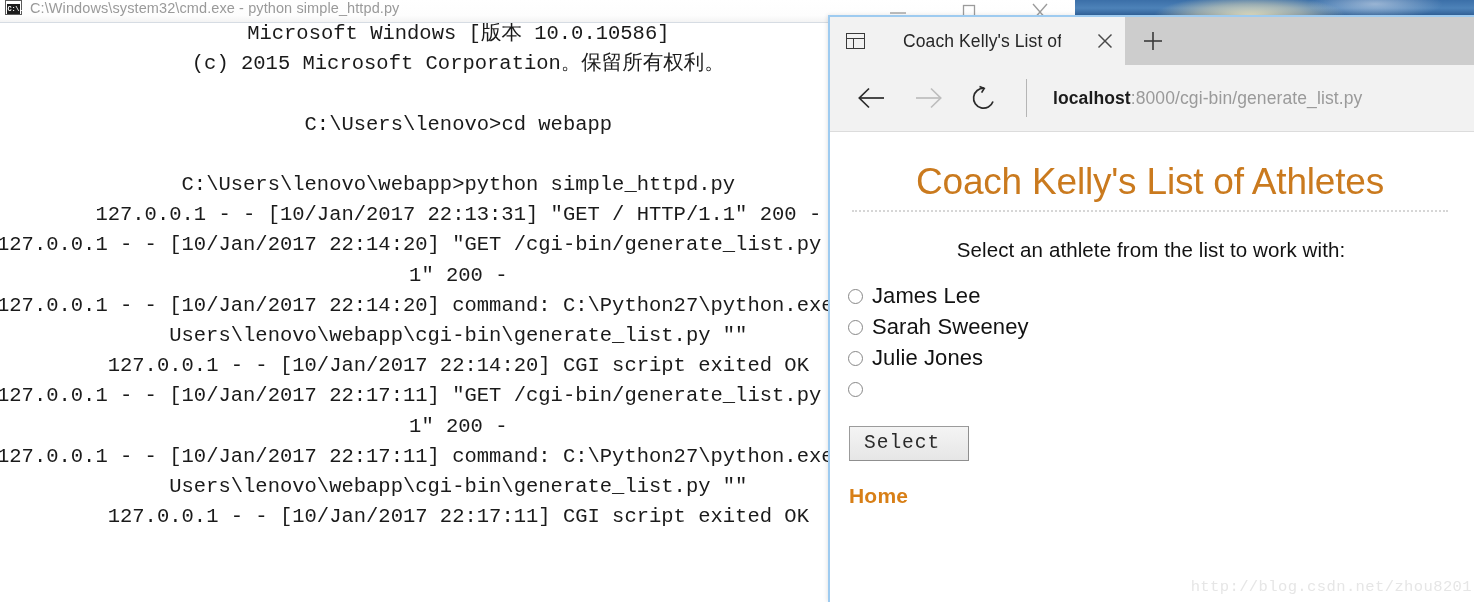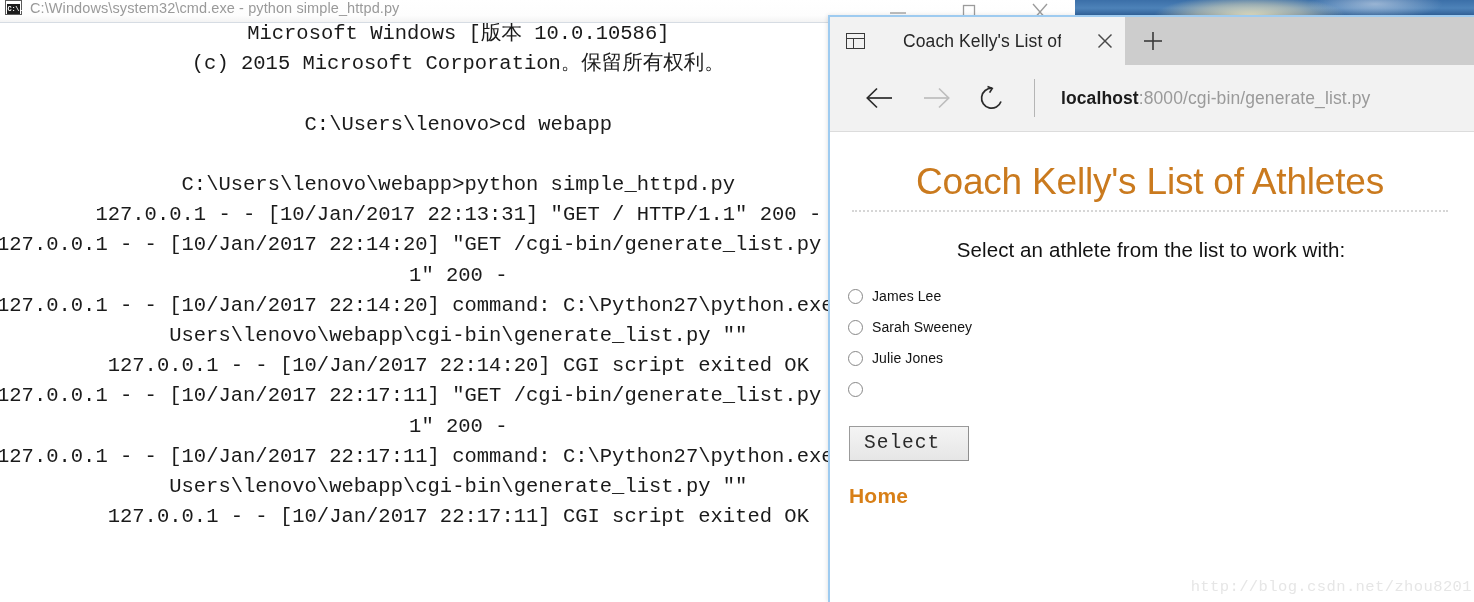--- a/index.html
+++ b/index.html
@@ -194,21 +194,21 @@
   #tabstrip-rest { flex: 1 1 auto; background: #cdcdcd; }
 
   
   #navbar {
     position: relative;
     height: 67px;
     background: #f2f2f2;
     border-bottom: 1px solid #dcdcdc;
     display: flex;
     align-items: center;
-    padding-left: 22px;
+    padding-left: 14px;
   }
   .navbtn {
     width: 56px; height: 56px;
     display: flex; align-items: center; justify-content: center;
     flex: 0 0 auto;
   }
   #nav-forward { opacity: 0.45; }
   #nav-divider {
     width: 1px; height: 38px;
     background: #b5b5b5;
@@ -262,21 +262,21 @@
   }
   .radio {
     width: 15px; height: 15px;
     border: 1.6px solid #888888;
     border-radius: 50%;
     background: #ffffff;
     flex: 0 0 auto;
     margin-right: 9px;
   }
   .athlete-label {
-    font-size: 14px;
+    font-size: 22px;
     color: #121212;
     letter-spacing: 0.1px;
   }
   #select-button {
     margin: 21px 0 0 5px;
     display: inline-block;
     padding: 5px 28px 6px 14px;
     background: linear-gradient(to bottom, #f4f4f4 0%, #e6e6e6 100%);
     border: 1px solid #9b9b9b;
     border-right-color: #8f8f8f;

